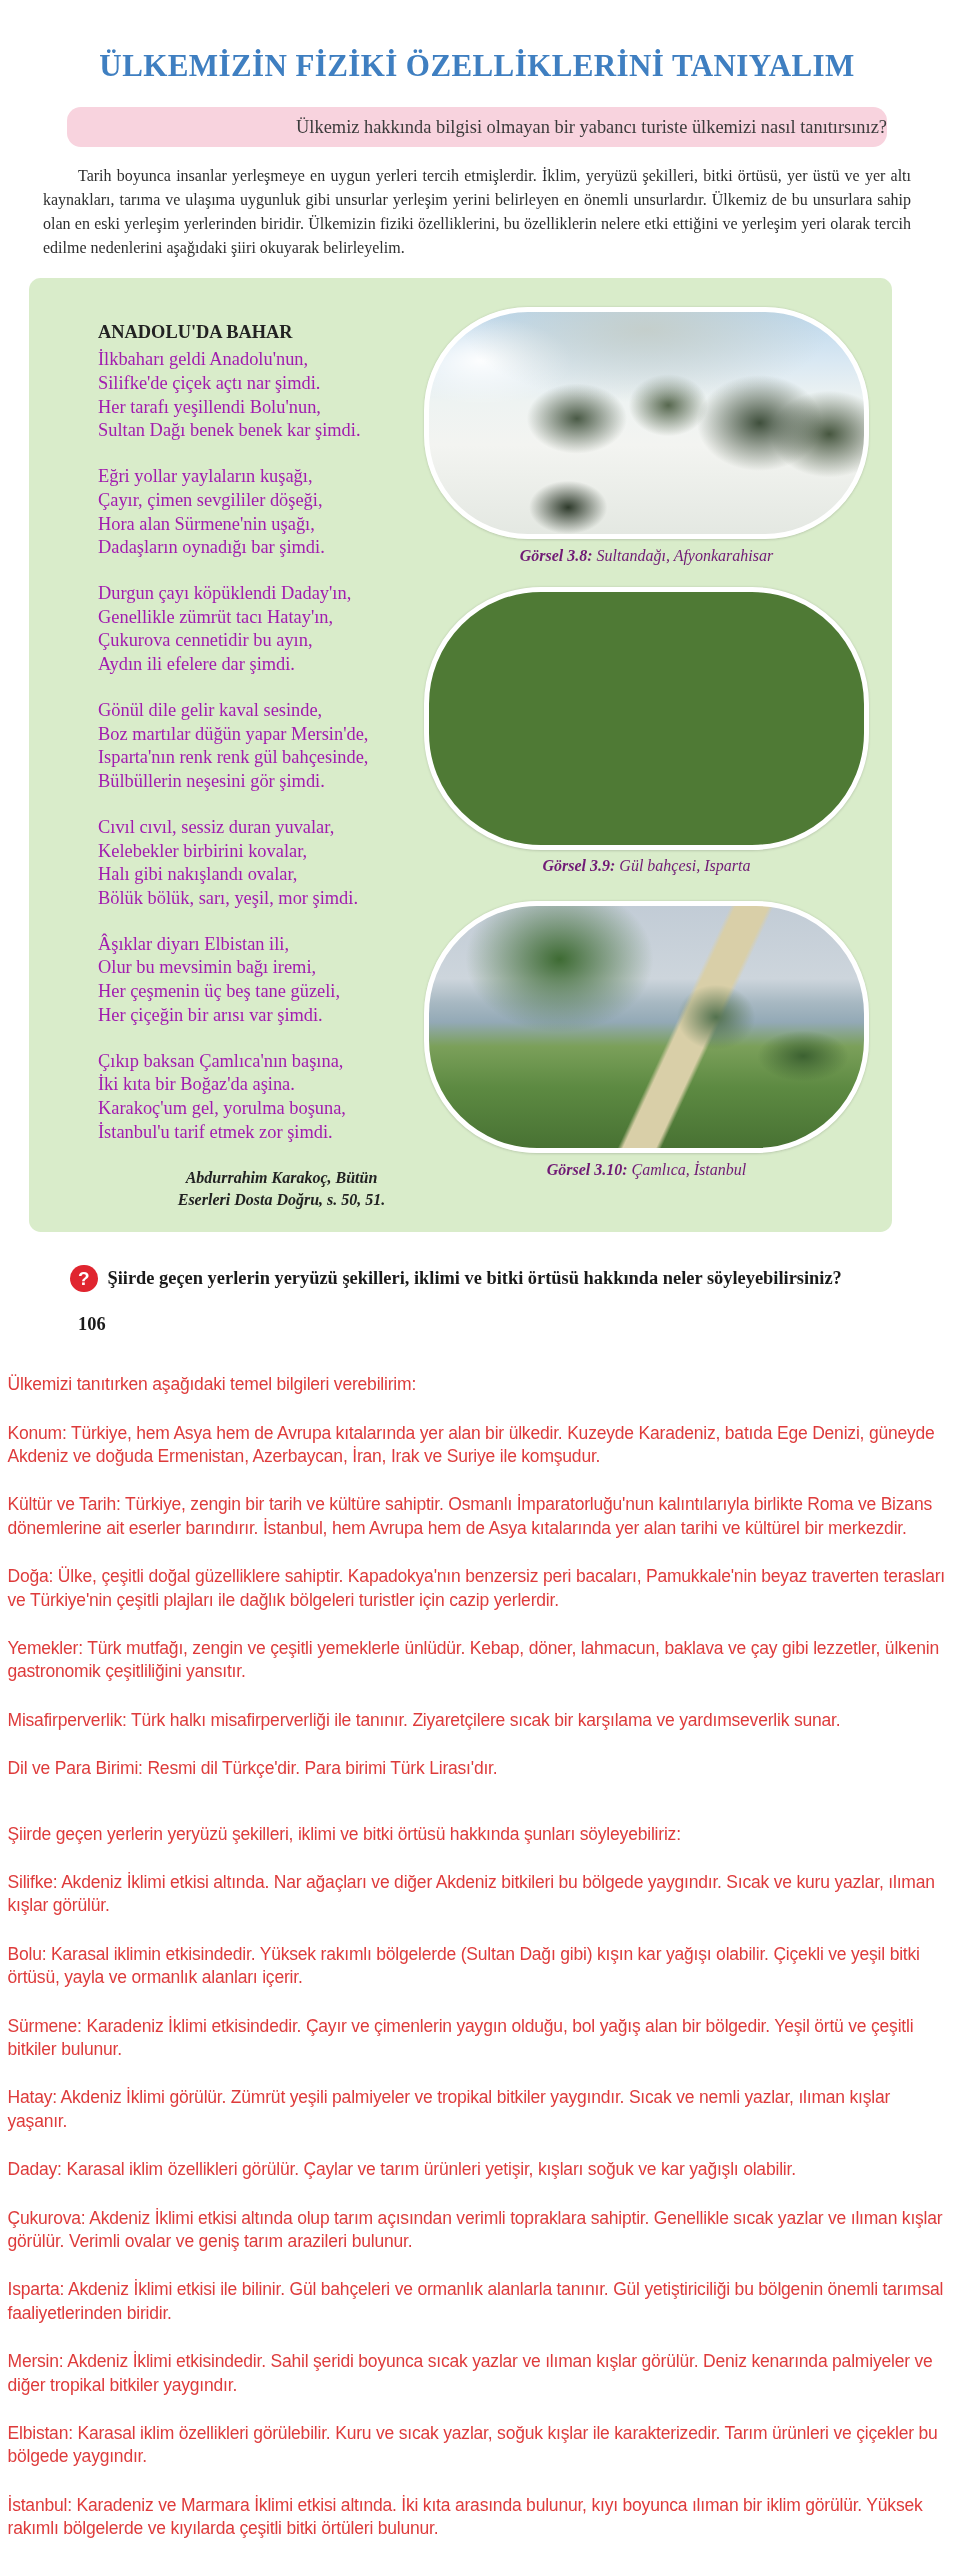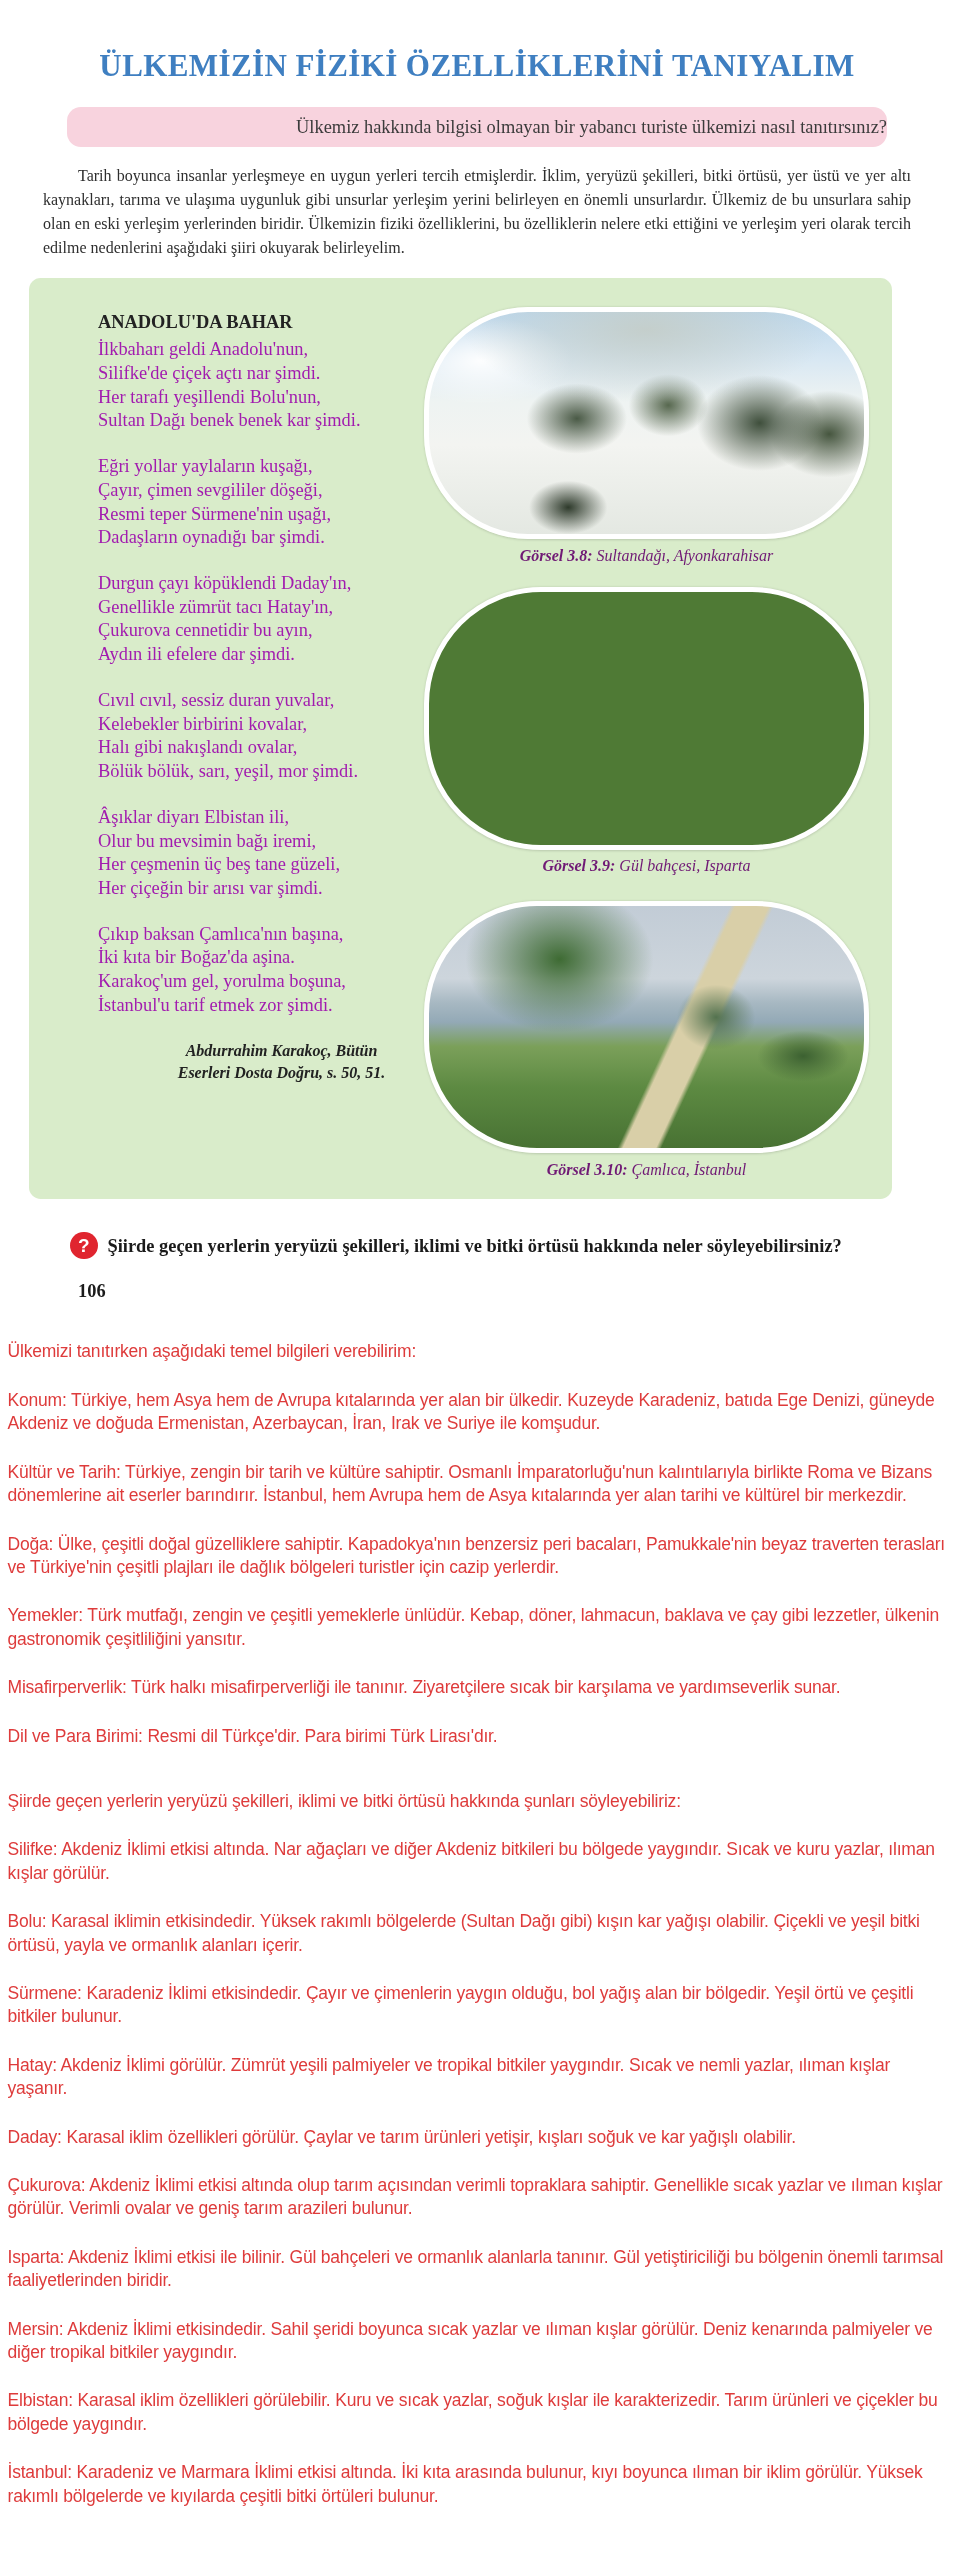--- a/index.html
+++ b/index.html
@@ -19,21 +19,21 @@
   .intro-para{
     margin:16.7px 43px 0 43px;font-size:16px;line-height:24px;text-align:justify;
     text-indent:35px;color:#2e2e2e;
   }
 
   .green-panel{
     margin:18.4px 62px 0 29px;background:#d9ecca;border-radius:11.7px;
     display:grid;grid-template-columns:382px 1fr;
     padding:0 0 20px 0;
   }
-  .poem-col{padding:34px 0 0 69px;}
+  .poem-col{padding:44px 0 0 69px;}
   .poem-title{font-weight:bold;font-size:18.4px;margin:0 0 5px 0;color:#222;}
   .stanza{margin:0 0 22.5px 0;}
   .poem-line{font-size:18.4px;line-height:23.6px;color:#a21caf;}
   .poem-attrib{
     margin:16.7px 0 0 46px;width:275px;text-align:center;
     font-weight:bold;font-style:italic;font-size:16px;line-height:22.5px;color:#222;
   }
 
   .images-col{display:flex;flex-direction:column;align-items:center;padding:0 18.4px 0 8.3px;}
   .photo{
@@ -116,28 +116,34 @@
       <div>
           <div class="stanza">
             <div class="poem-line">İlkbaharı geldi Anadolu'nun,</div>
             <div class="poem-line">Silifke'de çiçek açtı nar şimdi.</div>
             <div class="poem-line">Her tarafı yeşillendi Bolu'nun,</div>
             <div class="poem-line">Sultan Dağı benek benek kar şimdi.</div>
           </div>
           <div class="stanza">
             <div class="poem-line">Eğri yollar yaylaların kuşağı,</div>
             <div class="poem-line">Çayır, çimen sevgililer döşeği,</div>
-            <div class="poem-line">Resmi teper Sürmene'nin uşağı,</div>
+            <div class="poem-line">Hora alan Sürmene'nin uşağı,</div>
             <div class="poem-line">Dadaşların oynadığı bar şimdi.</div>
           </div>
           <div class="stanza">
             <div class="poem-line">Durgun çayı köpüklendi Daday'ın,</div>
             <div class="poem-line">Genellikle zümrüt tacı Hatay'ın,</div>
             <div class="poem-line">Çukurova cennetidir bu ayın,</div>
             <div class="poem-line">Aydın ili efelere dar şimdi.</div>
+          </div>
+          <div class="stanza">
+            <div class="poem-line">Gönül dile gelir kaval sesinde,</div>
+            <div class="poem-line">Boz martılar düğün yapar Mersin'de,</div>
+            <div class="poem-line">Isparta'nın renk renk gül bahçesinde,</div>
+            <div class="poem-line">Bülbüllerin neşesini gör şimdi.</div>
           </div>
           <div class="stanza">
             <div class="poem-line">Cıvıl cıvıl, sessiz duran yuvalar,</div>
             <div class="poem-line">Kelebekler birbirini kovalar,</div>
             <div class="poem-line">Halı gibi nakışlandı ovalar,</div>
             <div class="poem-line">Bölük bölük, sarı, yeşil, mor şimdi.</div>
           </div>
           <div class="stanza">
             <div class="poem-line">Âşıklar diyarı Elbistan ili,</div>
             <div class="poem-line">Olur bu mevsimin bağı iremi,</div>

